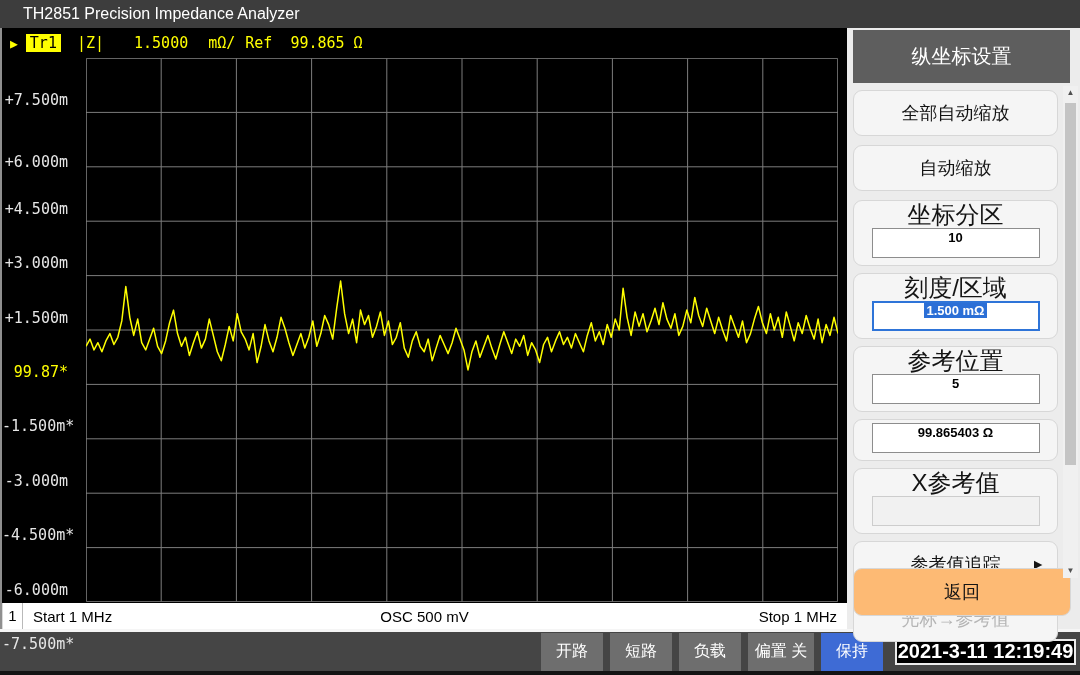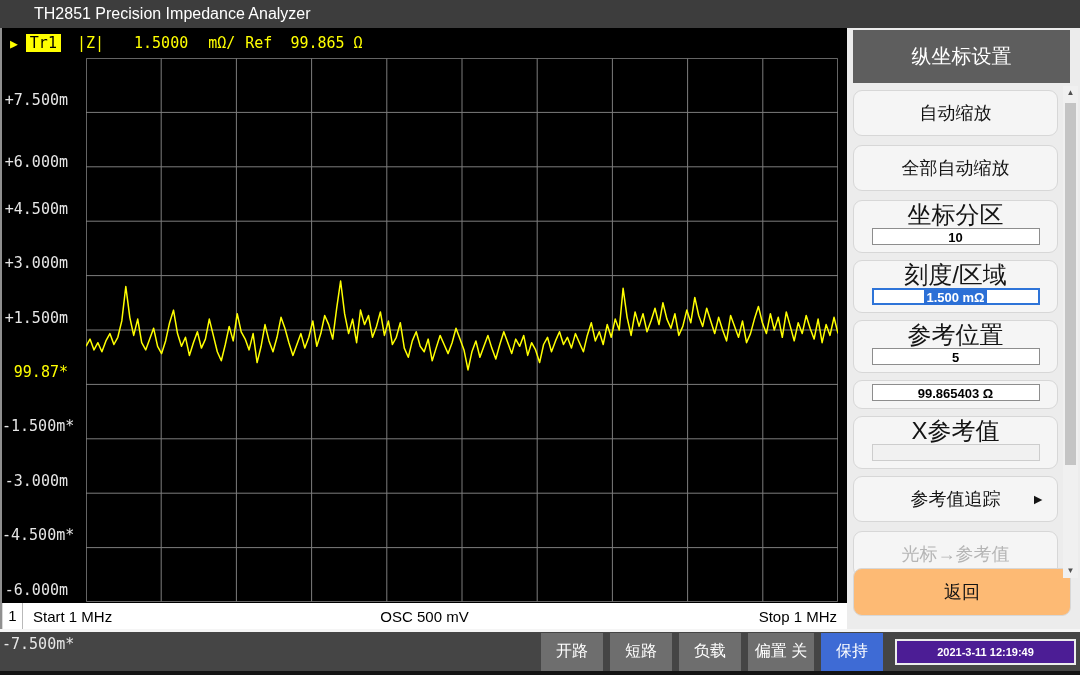--- a/index.html
+++ b/index.html
@@ -1,21 +1,21 @@
 <!DOCTYPE html>
 <html><head>
 <meta charset="utf-8">
 <style>
   * { box-sizing: border-box; }
   html,body { margin:0; padding:0; background:#2a2a2a; }
   body { font-family:"Liberation Sans", sans-serif; }
   .screen { position:relative; width:1080px; height:675px; background:#3d3d3d; overflow:hidden; }
 
   
-  .titlebar { height:28px; line-height:28px; color:#ffffff; font-size:16px; padding-left:34px; background:#3d3d3d; }
+  .titlebar { height:28px; line-height:28px; color:#ffffff; font-size:16px; padding-left:23px; background:#3d3d3d; }
 
   
   .main { display:flex; height:601px; }
 
   
   .instrument { width:847px; background:#000; position:relative; border-left:2px solid #8f8f8f; }
   .trace-info { height:30px; display:flex; align-items:center; font-family:"DejaVu Sans Mono", monospace; font-size:15px; color:#ffff00; padding-left:8px; }
   .trace-info .marker { color:#ffff00; font-size:13px; margin-right:8px; }
   .trace-info .trname { background:#ffff00; color:#000; padding:0 4px; }
   .trace-info .param { margin-left:16px; }
@@ -36,37 +36,37 @@
 
   
   .sidebar { flex:1; background:#ececec; position:relative; }
   .sb-header { margin:2px 10px 0 6px; height:53px; background:#5e5e5e; color:#ffffff; font-size:20px; display:flex; align-items:center; justify-content:center; }
   .sb-list { position:absolute; top:62px; left:6px; width:205px; }
   .sb-btn { background:#f5f5f5; border:1px solid #d7d7d7; border-radius:9px; height:46px; margin-bottom:9px; display:flex; align-items:center; justify-content:center; font-size:18px; color:#141414; position:relative; }
   .sb-btn.disabled { color:#b5b5b5; }
   .sb-btn .r-arrow { position:absolute; right:12px; font-size:14px; color:#141414; }
   .sb-group { background:#f5f5f5; border:1px solid #d7d7d7; border-radius:9px; margin-bottom:7px; padding:2px 0 7px; text-align:center; }
   .sb-group .lbl { font-size:24px; line-height:24px; color:#141414; }
-  .sb-input { width:168px; height:17px; margin:1px auto 0; background:#ffffff; border:1px solid #8d8d8d; font-size:13px; font-weight:bold; line-height:18px; text-align:center; color:#000; }
+  .sb-input { width:168px; height:30px; margin:1px auto 0; background:#ffffff; border:1px solid #8d8d8d; font-size:13px; font-weight:bold; line-height:18px; text-align:center; color:#000; }
   .sb-input.focused { border:2px solid #2e74d8; line-height:16px; }
   .sb-input.focused .sel { background:#2b6fd6; color:#ffffff; padding:0 2px; }
   .sb-input.disabled { background:#f1f1f1; border:1px solid #cdcdcd; }
   .back-btn { position:absolute; left:6px; right:9px; bottom:13px; height:48px; z-index:3; background:#fdba74; border:1px solid #d7d7d7; border-radius:9px; display:flex; align-items:center; justify-content:center; font-size:18px; color:#141414; }
   .sb-scrollbar { position:absolute; right:2px; top:58px; width:15px; height:492px; background:#f0f0f0; z-index:4; }
   .sb-scrollbar .arrow { position:absolute; left:0; width:15px; height:14px; font-size:8px; color:#505050; text-align:center; line-height:14px; }
   .sb-scrollbar .arrow.up { top:0; }
   .sb-scrollbar .arrow.down { bottom:0; }
   .sb-scrollbar .thumb { position:absolute; left:2px; top:17px; width:11px; height:362px; background:#c4c4c4; }
 
   
   .bottombar { height:46px; background:#454545; border-top:3px solid #f5f5f5; border-bottom:4px solid #141414; display:flex; align-items:center; justify-content:flex-end; gap:7px; padding-right:4px; }
   .bb-btn { width:62px; height:38px; background:#6e6e6e; color:#ffffff; font-size:16px; display:flex; align-items:center; justify-content:center; white-space:pre; }
   .bb-btn.wide { width:66px; }
   .bb-btn.active { background:#3e6bd5; }
-  .bb-time { width:181px; height:26px; background:#4c1d95; border:2px solid #ececec; color:#ffffff; font-size:11px; font-weight:bold; display:flex; align-items:center; justify-content:center; margin-left:5px; }
+  .bb-time { width:181px; height:26px; background:#000000; border:2px solid #ececec; color:#ffffff; font-size:20px; font-weight:bold; display:flex; align-items:center; justify-content:center; margin-left:5px; }
 </style>
 </head>
 <body>
 
 <div class="screen">
 
   <div class="titlebar">TH2851 Precision Impedance Analyzer</div>
 
   <div class="main">
 
@@ -127,22 +127,22 @@
         <span class="ch-start">Start  1 MHz</span>
         <span class="ch-osc">OSC 500 mV</span>
         <span class="ch-stop">Stop  1 MHz</span>
       </div>
     </div>
 
     <div class="sidebar">
       <div class="sb-header">纵坐标设置</div>
 
       <div class="sb-list">
+        <div class="sb-btn">全部自动缩放</div>
         <div class="sb-btn">自动缩放</div>
-        <div class="sb-btn">全部自动缩放</div>
 
         <div class="sb-group">
           <div class="lbl">坐标分区</div>
           <div class="sb-input">10</div>
         </div>
 
         <div class="sb-group">
           <div class="lbl">刻度/区域</div>
           <div class="sb-input focused"><span class="sel">1.500 mΩ</span></div>
         </div>

